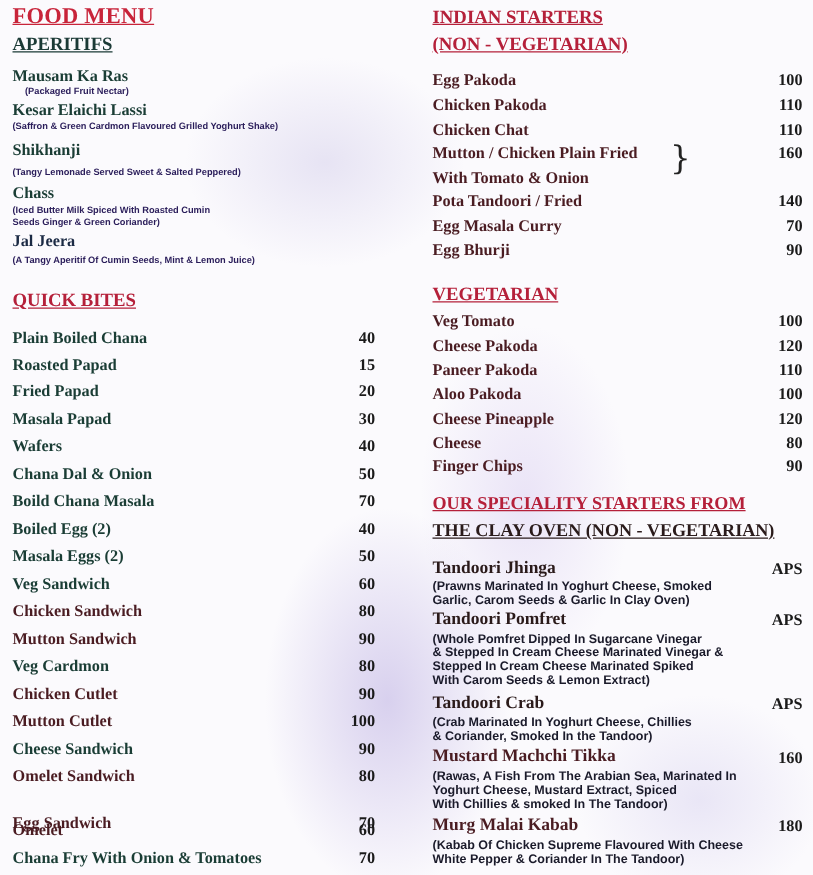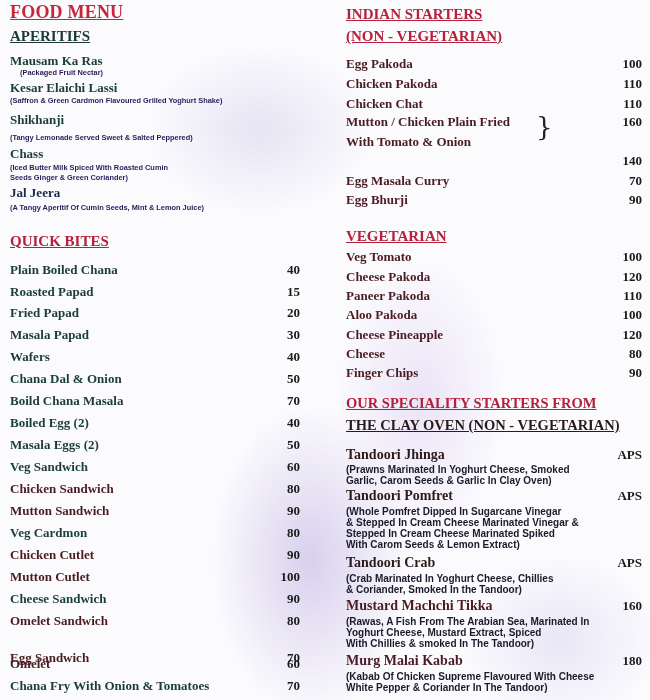--- a/index.html
+++ b/index.html
@@ -190,20 +190,21 @@
   <div class="row c-maroon" style="top:114px;text-align:right;">
       <span class="name">Mutton / Chicken Plain Fried</span>
       <span class="price">160</span>
     </div>
   <div class="row c-maroon" style="top:134px;">
       <span class="name">With Tomato &amp; Onion</span>
       <span class="price"></span>
     </div>
   <div class="brace" style="top:114px; left:190px;">}</div>
   <div class="row c-maroon" style="top:153px;">
+      <span class="name">Pota Tandoori / Fried</span>
       <span class="price">140</span>
     </div>
   <div class="row c-maroon" style="top:173px;">
       <span class="name">Egg Masala Curry</span>
       <span class="price">70</span>
     </div>
   <div class="row c-maroon" style="top:192px;">
       <span class="name">Egg Bhurji</span>
       <span class="price">90</span>
     </div>

